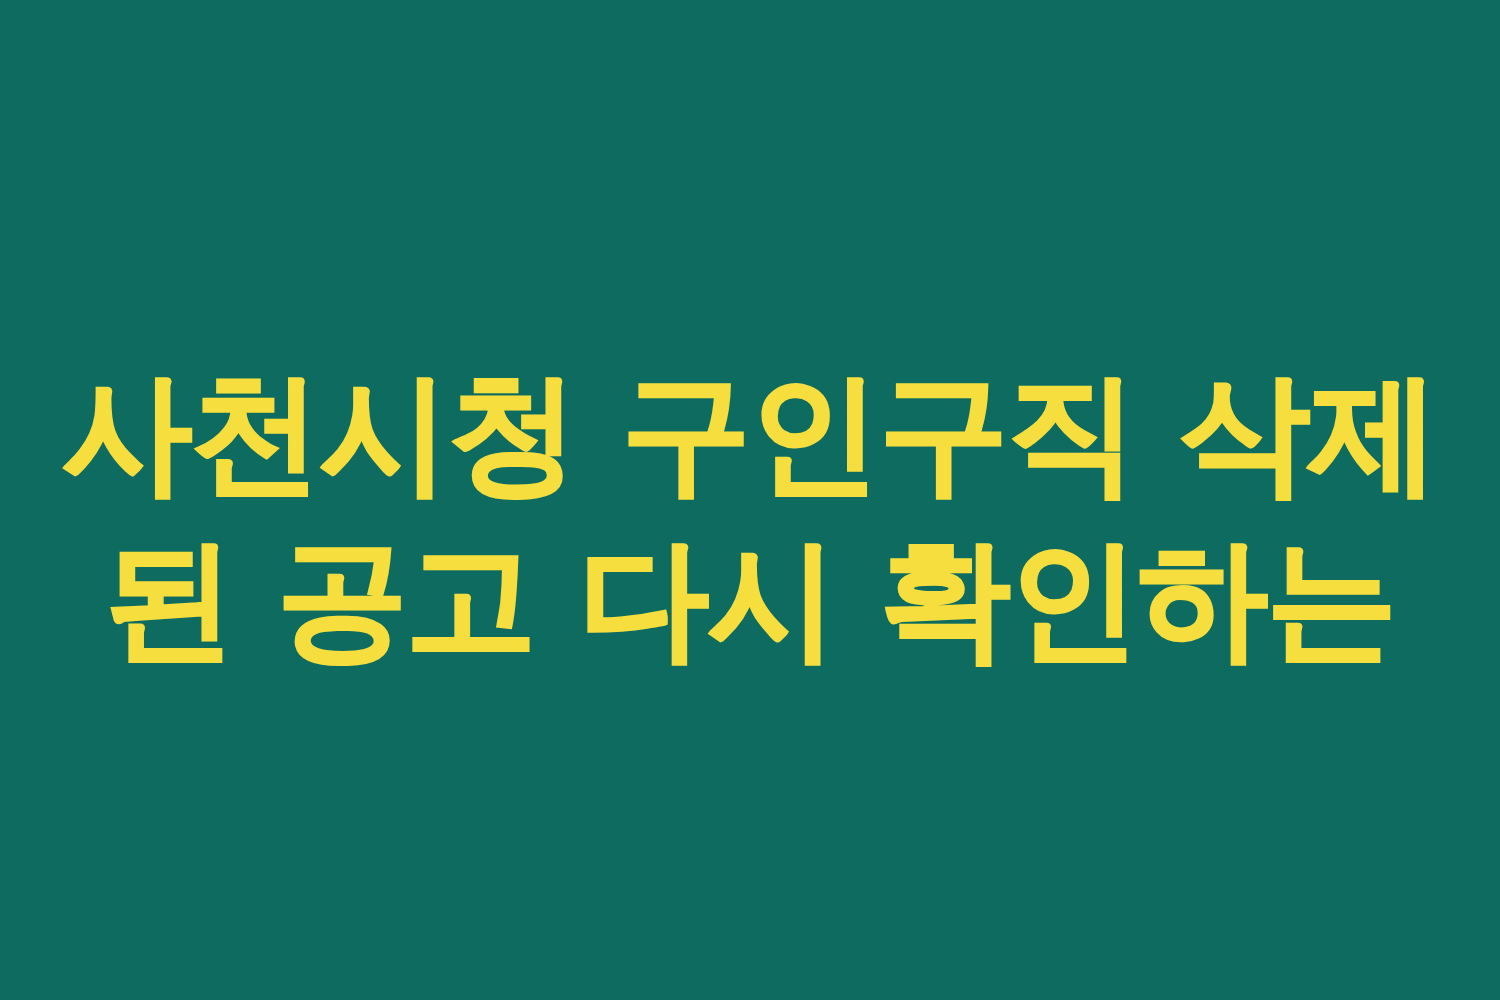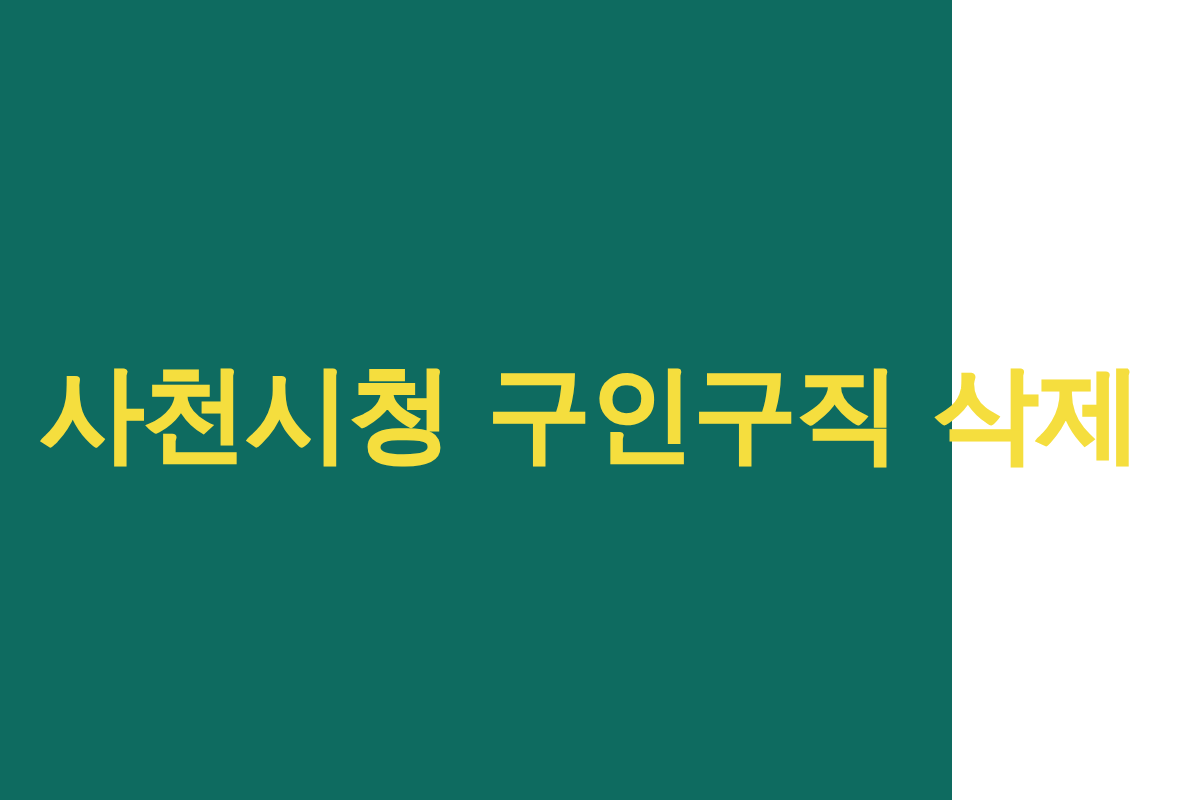--- a/index.html
+++ b/index.html
@@ -10,21 +10,21 @@
 
   body {
     width: 1200px;
     height: 800px;
     overflow: hidden;
     font-family: "DejaVu Sans", "Liberation Sans", sans-serif;
   }
 
   #title-card {
     position: relative;
-    width: 952px;
+    width: 1200px;
     height: 800px;
     box-sizing: border-box;
     display: flex;
     flex-direction: column;
     align-items: center;
     justify-content: center;
     background-color: #0e6b60;
   }
 
   #headline {
@@ -58,15 +58,16 @@
   .headline-line.line-2 { font-size: 104px; }
   .headline-line.line-3 { font-size: 104px; }
 </style>
 </head>
 <body>
 
 <div id="title-card" style="background-color: rgb(14, 107, 96);">
 
   <div id="headline">
     <span class="headline-line line-1" style="color: rgb(245, 222, 62); -webkit-text-stroke-color: rgb(245, 222, 62);">사천시청 구인구직 삭제</span>
+    <span class="headline-line line-2" style="color: rgb(245, 222, 62); -webkit-text-stroke-color: rgb(245, 222, 62);">된 공고 다시 확인하는</span>
   </div>
 
 </div>
 
 </body></html>

